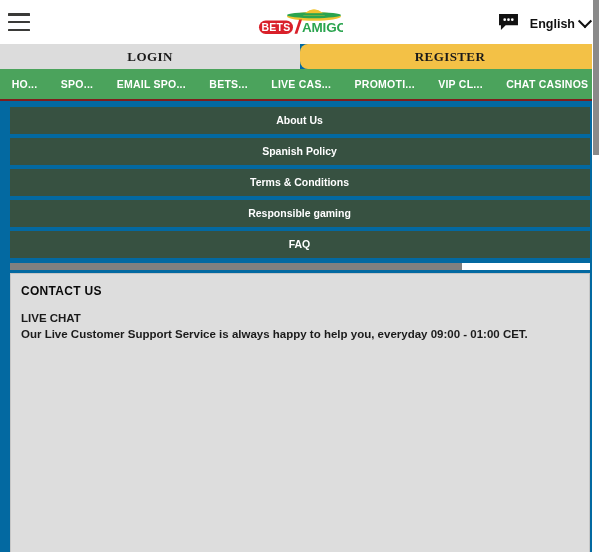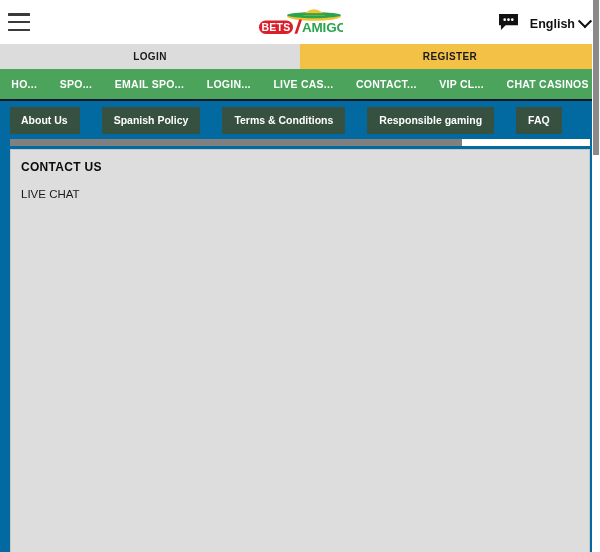--- a/index.html
+++ b/index.html
@@ -85,38 +85,38 @@
     transform: rotate(45deg) translate(-2px,-2px);
   }
 
   
   .auth-bar { display: flex; height: 25px; width: 100%; }
   .auth-btn {
     flex: 1 1 50%;
     display: flex;
     align-items: center;
     justify-content: center;
-    font-size: 10px;
+    font-size: 13px;
     font-weight: bold;
     letter-spacing: 0.4px;
     color: #1a1a1a;
     cursor: pointer;
     border: none;
-    font-family: Liberation Sans, sans-serif;
+    font-family: Liberation Serif, serif;
   }
   .auth-login { background: #dcdcdc; }
-  .auth-register { background: #f3c146; }
+  .auth-register { background: #f3c146; border-radius: 8px; }
 
   
   .mainnav {
     height: 32px;
     background: #4ba35c;
     display: flex;
     align-items: center;
-    border-bottom: 2px solid #0f172a;
+    border-bottom: 2px solid #7f1d1d;
     overflow: hidden;
   }
   .mainnav-item {
     color: #ffffff;
     font-size: 10.5px;
     font-weight: bold;
     letter-spacing: 0.25px;
     white-space: nowrap;
     cursor: pointer;
     padding: 0 10px;
@@ -134,23 +134,24 @@
 
   
   .subtabs-scroller {
     position: relative;
     width: 100%;
     overflow: hidden;
     padding-bottom: 3px;
   }
   .subtabs {
     display: flex;
-    gap: 22px;
+    gap: 4px;
     white-space: nowrap;
     margin-left: -1px;
+    flex-direction: column;
   }
   .subtab {
     background: #375141;
     color: #ffffff;
     font-size: 10.5px;
     font-weight: bold;
     padding: 7px 12px 8px 12px;
     white-space: nowrap;
     cursor: pointer;
     border: none;
@@ -193,20 +194,21 @@
     letter-spacing: 0.3px;
     margin: 0 0 13px 4px;
   }
 
   .body-text {
     font-size: 11.5px;
     line-height: 15.5px;
     color: #1b1b1b;
     margin-left: 4px;
     max-width: 572px;
+    font-weight: bold;
   }
   .body-text .blk { display: block; }
 
   
   .vscroll {
     position: absolute;
     right: 0;
     top: 0;
     width: 8px;
     height: 552px;
@@ -268,23 +270,23 @@
 
   <div class="auth-bar">
     <button class="auth-btn auth-login">LOGIN</button>
     <button class="auth-btn auth-register">REGISTER</button>
   </div>
 
   <nav class="mainnav" id="mainnav">
       <div class="mainnav-item">HO...</div>
       <div class="mainnav-item">SPO...</div>
       <div class="mainnav-item">EMAIL SPO...</div>
-      <div class="mainnav-item">LOGIN...</div>
+      <div class="mainnav-item">BETS...</div>
       <div class="mainnav-item">LIVE CAS...</div>
-      <div class="mainnav-item">CONTACT...</div>
+      <div class="mainnav-item">PROMOTI...</div>
       <div class="mainnav-item">VIP CL...</div>
       <div class="mainnav-item">CHAT CASINOS</div>
     </nav>
 
   <div class="content-area">
 
     <div class="subtabs-scroller">
       <div class="subtabs" id="subtabs">
           <button class="subtab">About Us</button>
           <button class="subtab">Spanish Policy</button>
@@ -295,20 +297,21 @@
     </div>
 
     <div class="hscroll-track">
       <div class="hscroll-thumb"></div>
     </div>
 
     <div class="panel">
       <div class="panel-title">CONTACT US</div>
       <div class="body-text" id="panel-lines">
           <span class="blk">LIVE CHAT</span>
+          <span class="blk">Our Live Customer Support Service is always happy to help you, everyday 09:00 - 01:00 CET.</span>
         </div>
     </div>
   </div>
 
   <div class="vscroll">
     <div class="vscroll-thumb"></div>
   </div>
 
 </div>
 

